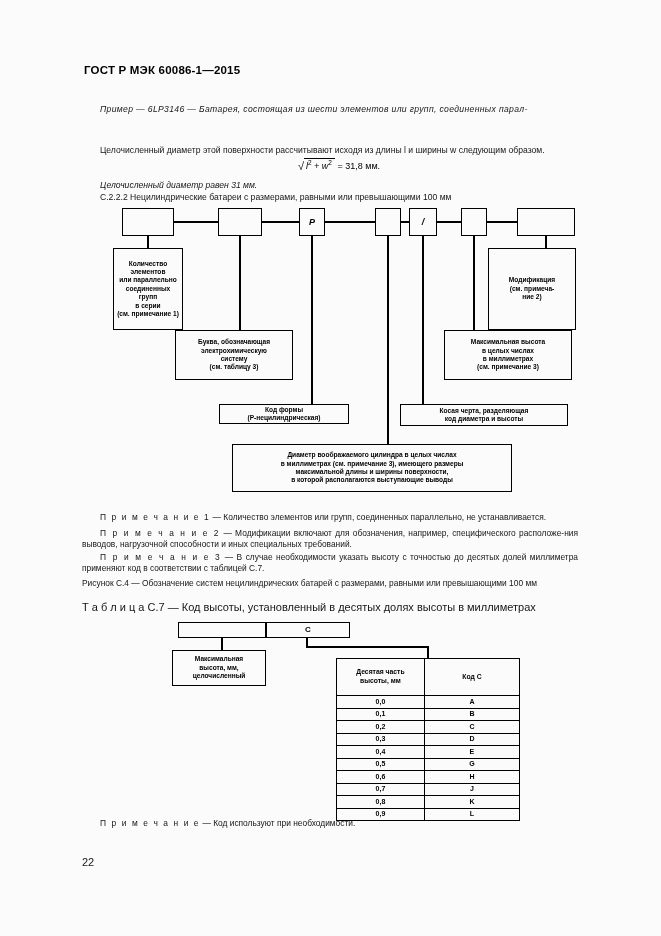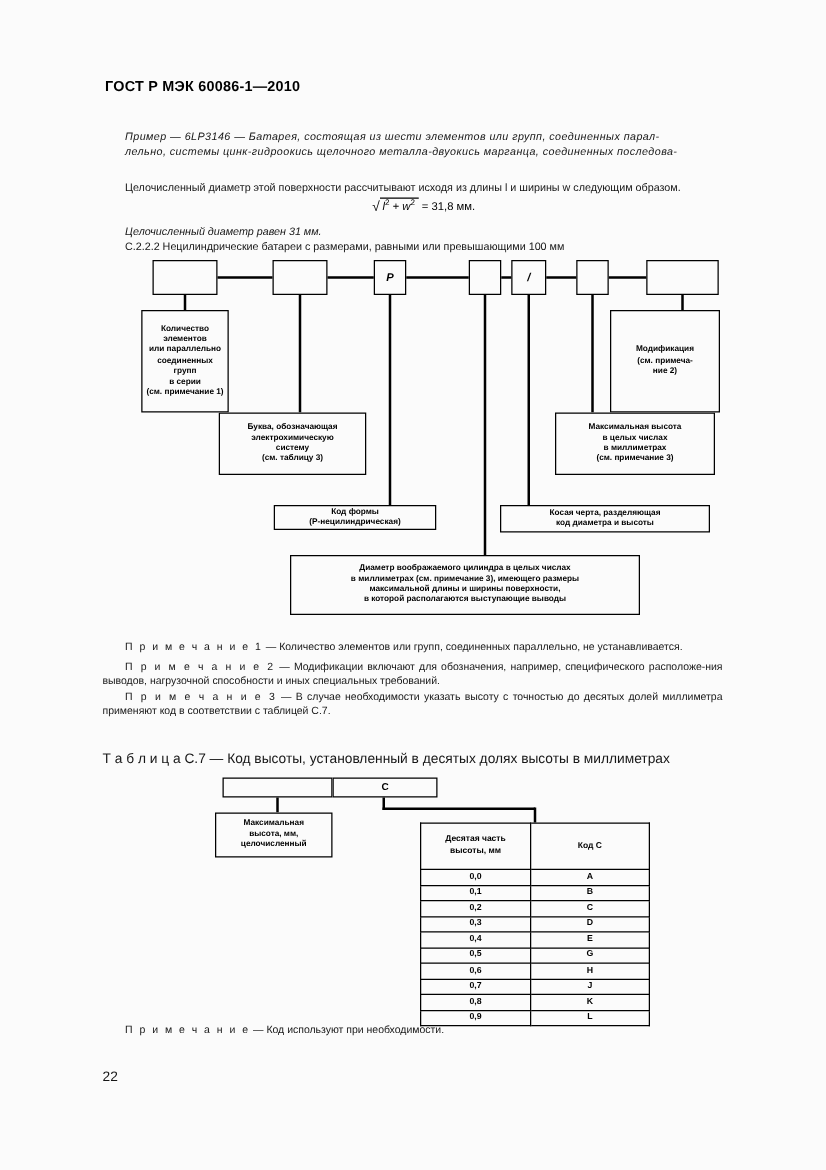--- a/index.html
+++ b/index.html
@@ -149,25 +149,24 @@
     line-height: 8.6px;
     padding: 1px 2px;
   }
   #code-table thead th { border-bottom: 1.6px solid #000; }
 </style>
 </head>
 <body>
 
 <div id="page">
 
-  <div class="abs" id="doc-header">ГОСТ Р МЭК 60086-1—2010</div>
+  <div class="abs" id="doc-header">ГОСТ Р МЭК 60086-1—2015</div>
 
   <div class="abs para" id="example-block">
     <span class="ex-line">Пример — 6LP3146 — Батарея, состоящая из шести элементов или групп, соединенных парал-</span>
-    <span class="ex-line">лельно, системы цинк-гидроокись щелочного металла-двуокись марганца, соединенных последова-</span>
   </div>
 
   <div class="abs para" id="calc-intro">Целочисленный диаметр этой поверхности рассчитывают исходя из длины l  и ширины w следующим образом.</div>
 
   <div class="abs" id="formula-wrap">
     <span class="rad">√</span><span class="radicand"><span>l</span><sup class="ex">2</sup> + <span>w</span><sup class="ex">2</sup></span>&nbsp;<span>= 31,8 мм.</span>
   </div>
 
   <div class="abs para" id="int-diam">Целочисленный диаметр равен 31 мм.</div>
   <div class="abs para" id="clause-222">С.2.2.2  Нецилиндрические батареи с размерами, равными или превышающими 100 мм</div>
@@ -236,20 +235,21 @@
   </div>
   <div class="abs note" id="note-2">
     <span style="padding-left:18px" class="sp">П р и м е ч а н и е  2</span>
     <span>— Модификации включают для обозначения, например, специфического расположе-ния выводов, нагрузочной способности и иных специальных требований.</span>
   </div>
   <div class="abs note" id="note-3">
     <span style="padding-left:18px" class="sp">П р и м е ч а н и е  3</span>
     <span>— В случае необходимости указать высоту с точностью до десятых долей миллиметра применяют код в соответствии с таблицей С.7.</span>
   </div>
 
+  <div class="abs note" id="fig-caption">Рисунок С.4 — Обозначение систем нецилиндрических батарей с размерами, равными или превышающими 100 мм</div>
   <div class="abs note" id="table-caption">Т а б л и ц а  С.7 — Код высоты, установленный в десятых долях высоты в миллиметрах</div>
 
   <div class="abs" id="diagram-2">
     <div class="abs dbox" style="left:178px; top:622px; width:88px; height:16px;"></div>
     <div class="abs dbox mono" style="left:266px; top:622px; width:84px; height:16px; font-size:8px; font-style:normal;">C</div>
 
     <div class="abs dline vline" style="left:221px; top:638px; height:12px;"></div>
 
     <div class="abs dline vline" style="left:306px; top:638px; height:10px;"></div>
     <div class="abs dline hline" style="left:306px; top:646px; width:122px;"></div>

